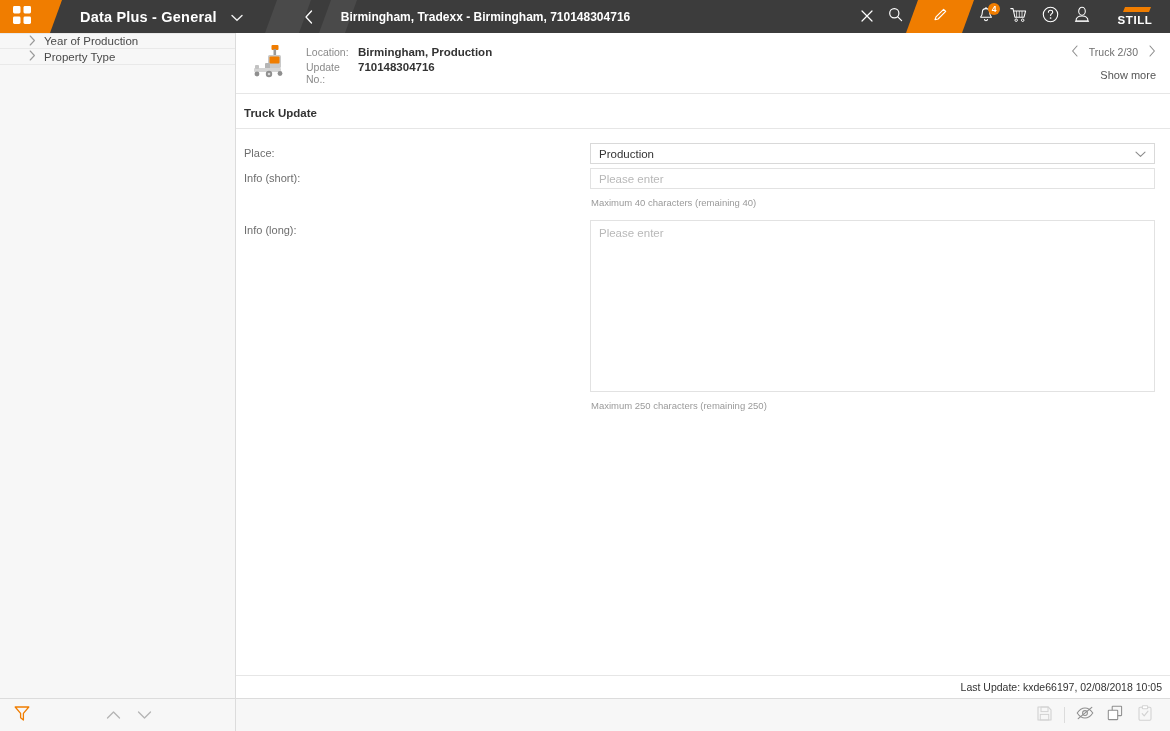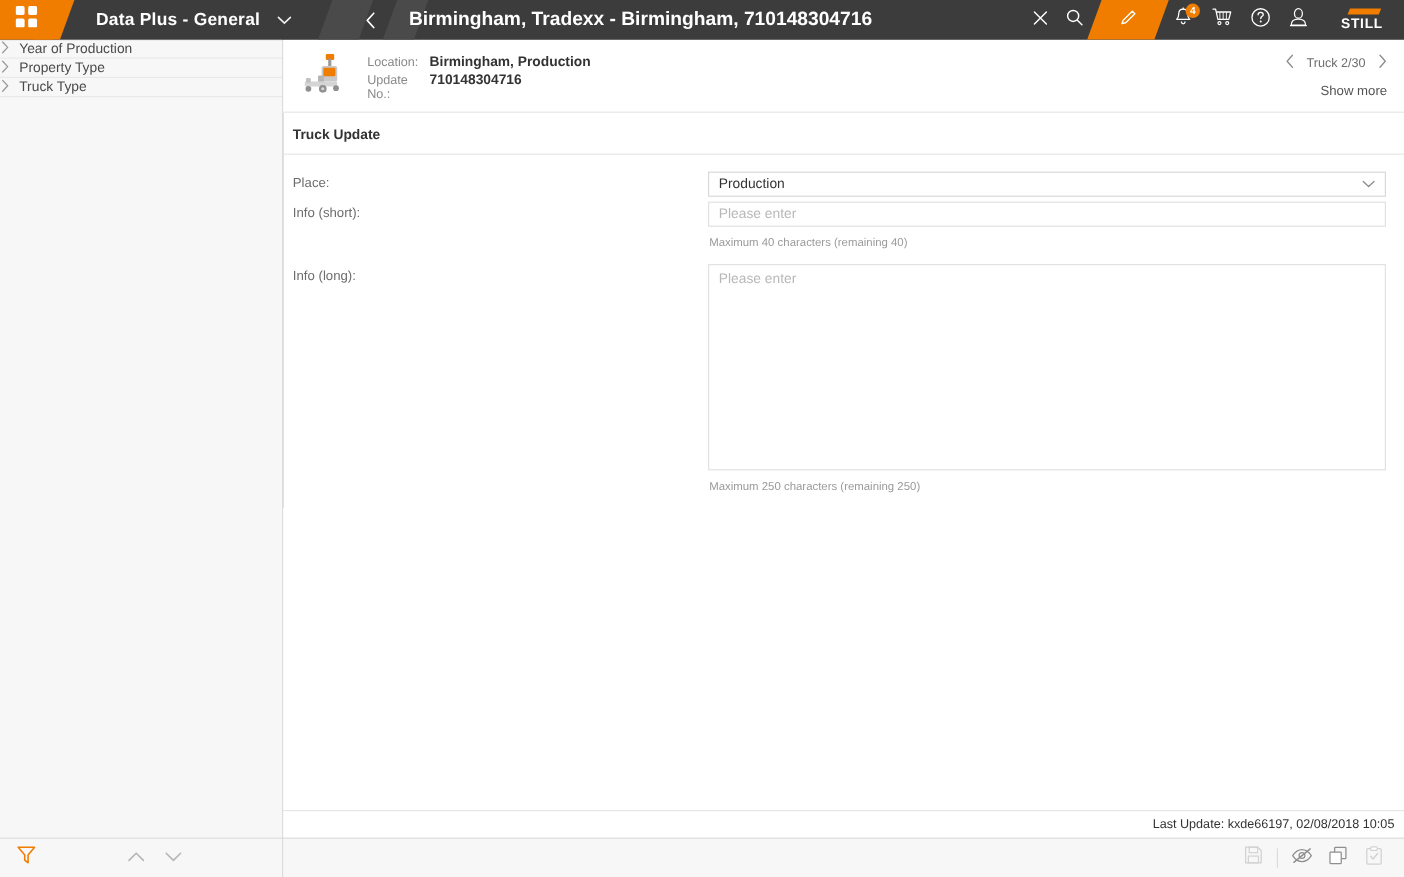--- a/index.html
+++ b/index.html
@@ -57,21 +57,21 @@
     background: #4a4a4a;
     transform: skewX(-20deg);
   }
   .back-chev {
     display: flex; align-items: center; justify-content: center;
     width: 36px; cursor: default;
   }
   .breadcrumb {
     display: flex; align-items: center;
     padding-left: 14px;
-    font-size: 16px; font-weight: bold; color: #ffffff;
+    font-size: 12px; font-weight: bold; color: #ffffff;
     white-space: nowrap;
     position: relative;
   }
   .breadcrumb::before {
     content: ""; position: absolute; top: 0; left: -2px;
     width: 26px; height: 33px;
     background: #4a4a4a;
     transform: skewX(-20deg);
     z-index: -1;
   }
@@ -125,21 +125,21 @@
   .sidebar {
     width: 236px; min-width: 236px;
     background: #f7f7f7;
     border-right: 1px solid #dcdcdc;
     display: flex; flex-direction: column;
   }
   .side-list { flex: 1; }
   .side-item {
     height: 16px;
     display: flex; align-items: center;
-    gap: 8px; padding-left: 1px;
+    gap: 8px; padding-left: 29px;
     border-bottom: 1px solid #e9e9e9;
     background: #f7f7f7;
     font-size: 11.5px; color: #4a4a4a;
   }
   .side-item:first-child { border-top: 1px solid #e9e9e9; }
   .side-label { font-size: 11.5px; color: #4a4a4a; }
 
   .side-footer {
     height: 33px; min-height: 33px;
     border-top: 1px solid #dcdcdc;
@@ -389,28 +389,20 @@
 
         <div class="side-item">
           <span>
             <svg width="7" height="11" viewBox="0 0 7 11">
               <path d="M1.2 1 L5.4 5.5 L1.2 10" stroke="#9a9a9a" stroke-width="1.1" fill="none" stroke-linecap="round" stroke-linejoin="round"></path>
             </svg>
           </span>
           <span class="side-label">Property Type</span>
         </div>
 
-        <div class="side-item">
-          <span>
-            <svg width="7" height="11" viewBox="0 0 7 11">
-              <path d="M1.2 1 L5.4 5.5 L1.2 10" stroke="#9a9a9a" stroke-width="1.1" fill="none" stroke-linecap="round" stroke-linejoin="round"></path>
-            </svg>
-          </span>
-          <span class="side-label">Truck Type</span>
-        </div>
 
       </div>
 
       <div class="side-footer">
         <span>
           <svg width="16" height="17" viewBox="0 0 16 17">
             <path d="M1.2 2.0 L14.8 2.0 L9.4 8.4 L9.4 15.0 L6.6 12.8 L6.6 8.4 Z" stroke="#f07d00" stroke-width="1.3" fill="none" stroke-linejoin="round"></path>
           </svg>
         </span>
         <span class="navarrows">

